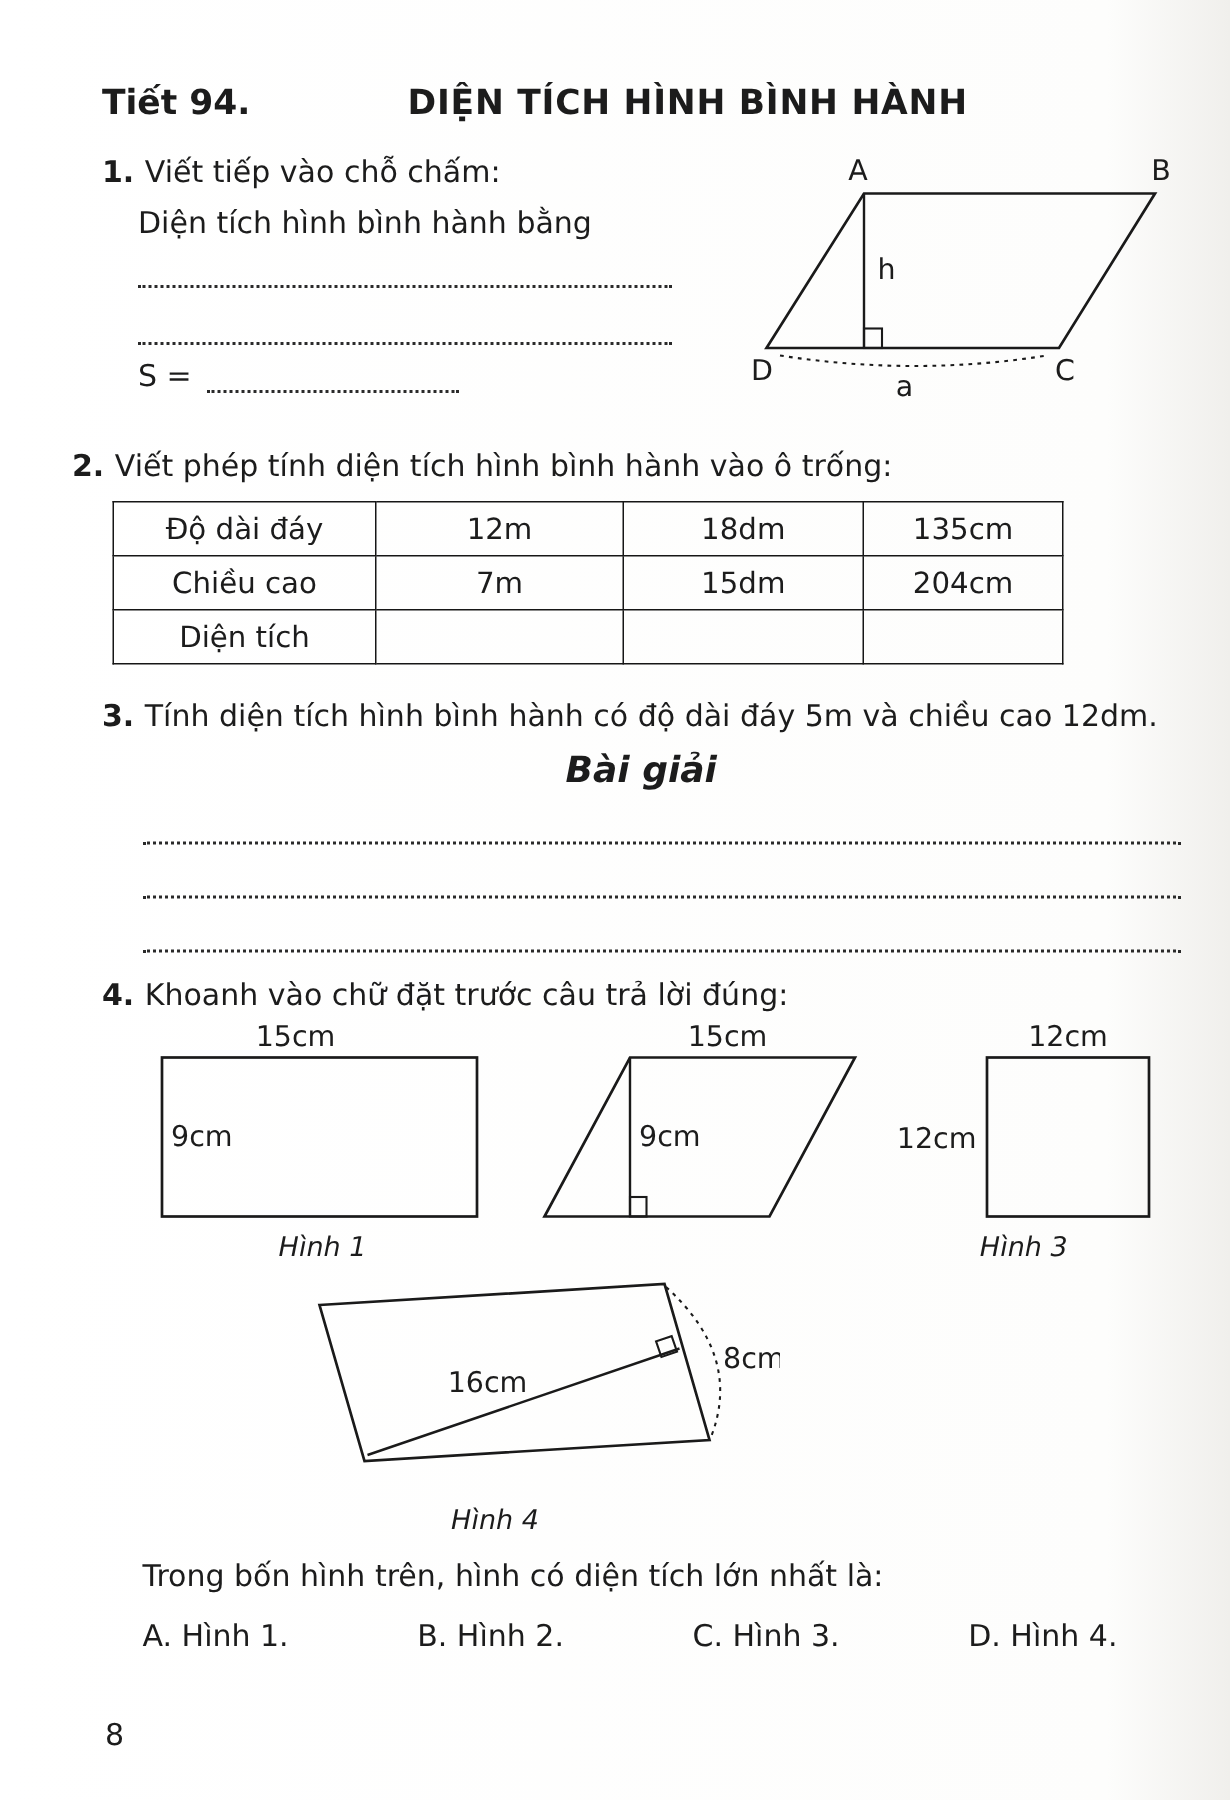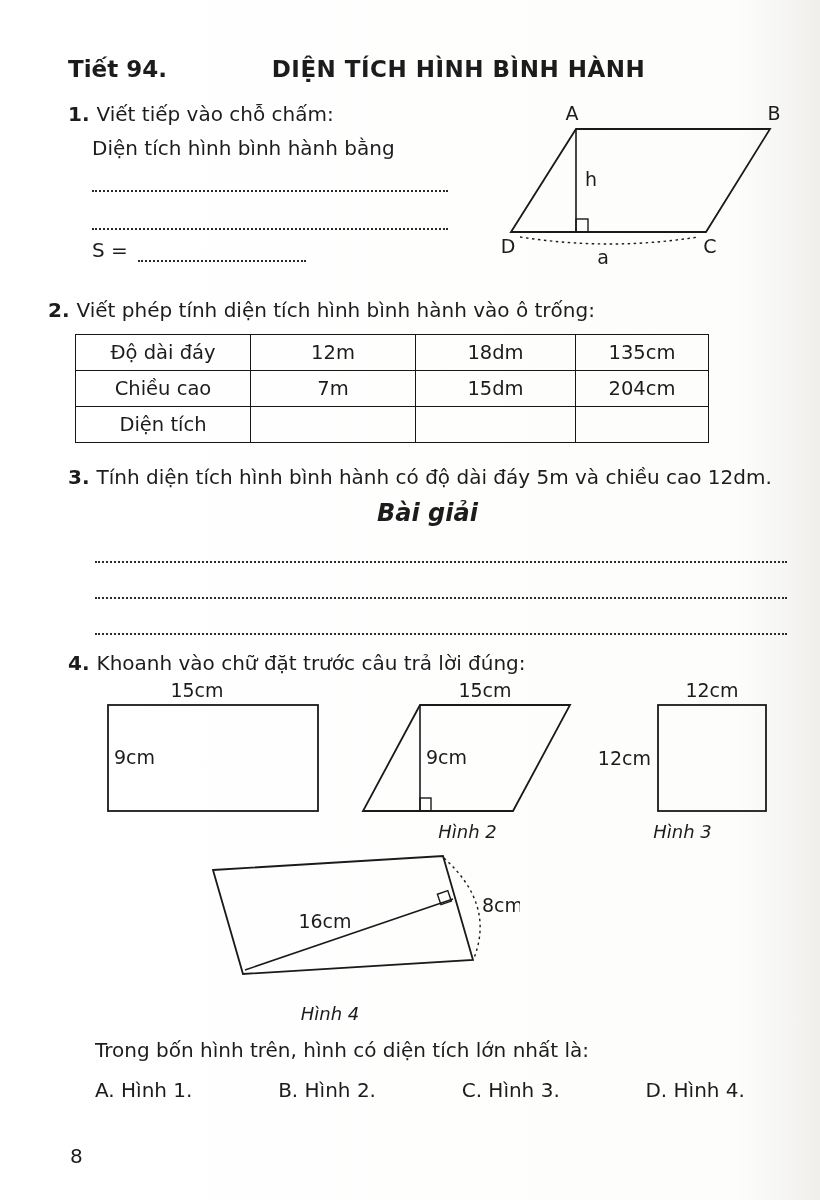--- a/index.html
+++ b/index.html
@@ -142,31 +142,31 @@
     </div>
 
     <div class="figrow">
 
       <div class="figblock">
         <svg width="230" height="135" viewBox="0 0 230 135">
           <text x="97" y="16" font-size="19" text-anchor="middle">15cm</text>
           <rect x="8" y="24" width="210" height="106" fill="none" stroke="#1a1a1a" stroke-width="1.8"></rect>
           <text x="14" y="83" font-size="19" text-anchor="start">9cm</text>
         </svg>
+        <div class="cap">Hình 1</div>
       </div>
 
       <div class="figblock fig2">
         <svg width="245" height="135" viewBox="0 0 245 135">
           <text x="140" y="16" font-size="19" text-anchor="middle">15cm</text>
           <polygon points="75,24 225,24 168,130 18,130" fill="none" stroke="#1a1a1a" stroke-width="1.8"></polygon>
           <line x1="75" y1="24" x2="75" y2="130" stroke="#1a1a1a" stroke-width="1.6"></line>
           <rect x="75" y="117" width="11" height="13" fill="none" stroke="#1a1a1a" stroke-width="1.4"></rect>
           <text x="81" y="83" font-size="19" text-anchor="start">9cm</text>
         </svg>
-        <div class="cap">Hình 2</div>
       </div>
 
       <div class="figblock">
         <svg width="185" height="135" viewBox="0 0 185 135">
           <text x="122" y="16" font-size="19" text-anchor="middle">12cm</text>
           <rect x="68" y="24" width="108" height="106" fill="none" stroke="#1a1a1a" stroke-width="1.8"></rect>
           <text x="61" y="84" font-size="19" text-anchor="end">12cm</text>
         </svg>
         <div class="cap">Hình 3</div>
       </div>

